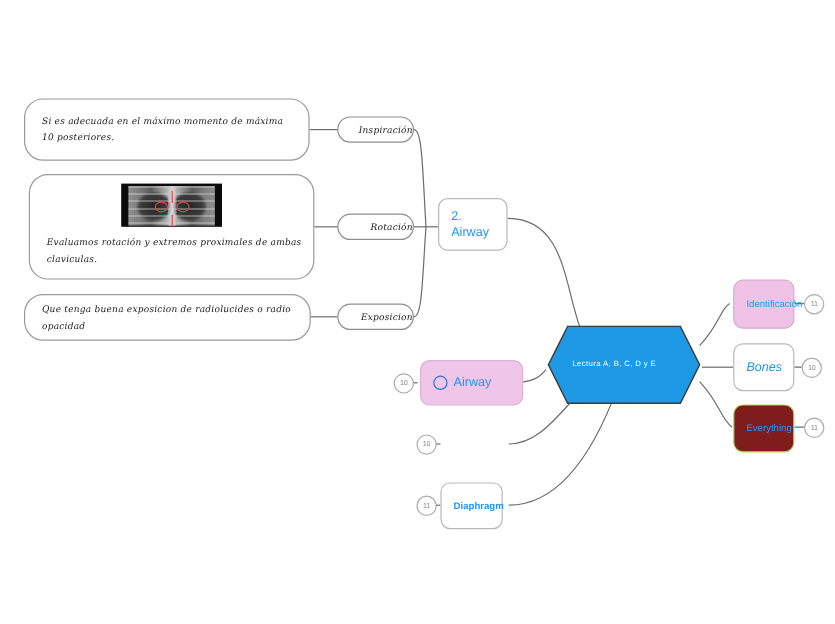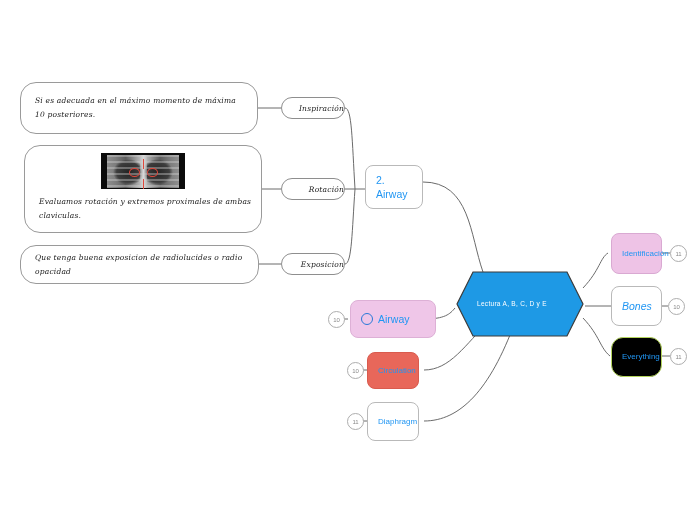--- a/index.html
+++ b/index.html
@@ -84,23 +84,22 @@
   }
   .box.pinkfill {
     background: #eec3e6;
     border-color: #d9a9d2;
   }
   .box.redfill {
     background: #e8675a;
     border-color: #d95b4e;
   }
   .box.greenfill {
-    background: #000000;
+    background: #7f1d1d;
     border-color: #b4d45c;
-    border-radius: 12px;
   }
   .box.pinkfill2 {
     background: #efc6e8;
     border-color: #ddb0d6;
   }
 
   
   .hex-wrap {
     position: absolute;
   }
@@ -278,26 +277,23 @@
     <span>2.</span>
     <span>Airway</span>
   </div>
 
   <div class="node box pinkfill2" style="left:350px; top:300px; width:86px; height:38px;">
     <span class="circle-icon"></span>
     <span>Airway</span>
   </div>
   <div class="badge" style="left:328px; top:311px;">10</div>
 
-  <div class="node box redfill small" style="left:367px; top:352px; width:52px; height:37px;">
-    <span>Circulation</span>
-  </div>
   <div class="badge" style="left:347px; top:362px;">10</div>
 
-  <div class="node box small" style="left:367px; top:402px; width:52px; height:39px;">
+  <div class="node box small" style="left:367px; top:402px; width:52px; height:39px;font-weight:bold;">
     <span>Diaphragm</span>
   </div>
   <div class="badge" style="left:347px; top:413px;">11</div>
 
   <div class="node box pinkfill small" style="left:611px; top:233px; width:51px; height:41px;">
     <span>Identificación</span>
   </div>
   <div class="badge" style="left:670px; top:245px;">11</div>
 
   <div class="node box" style="left:611px; top:286px; width:51px; height:40px;font-style:italic;">

